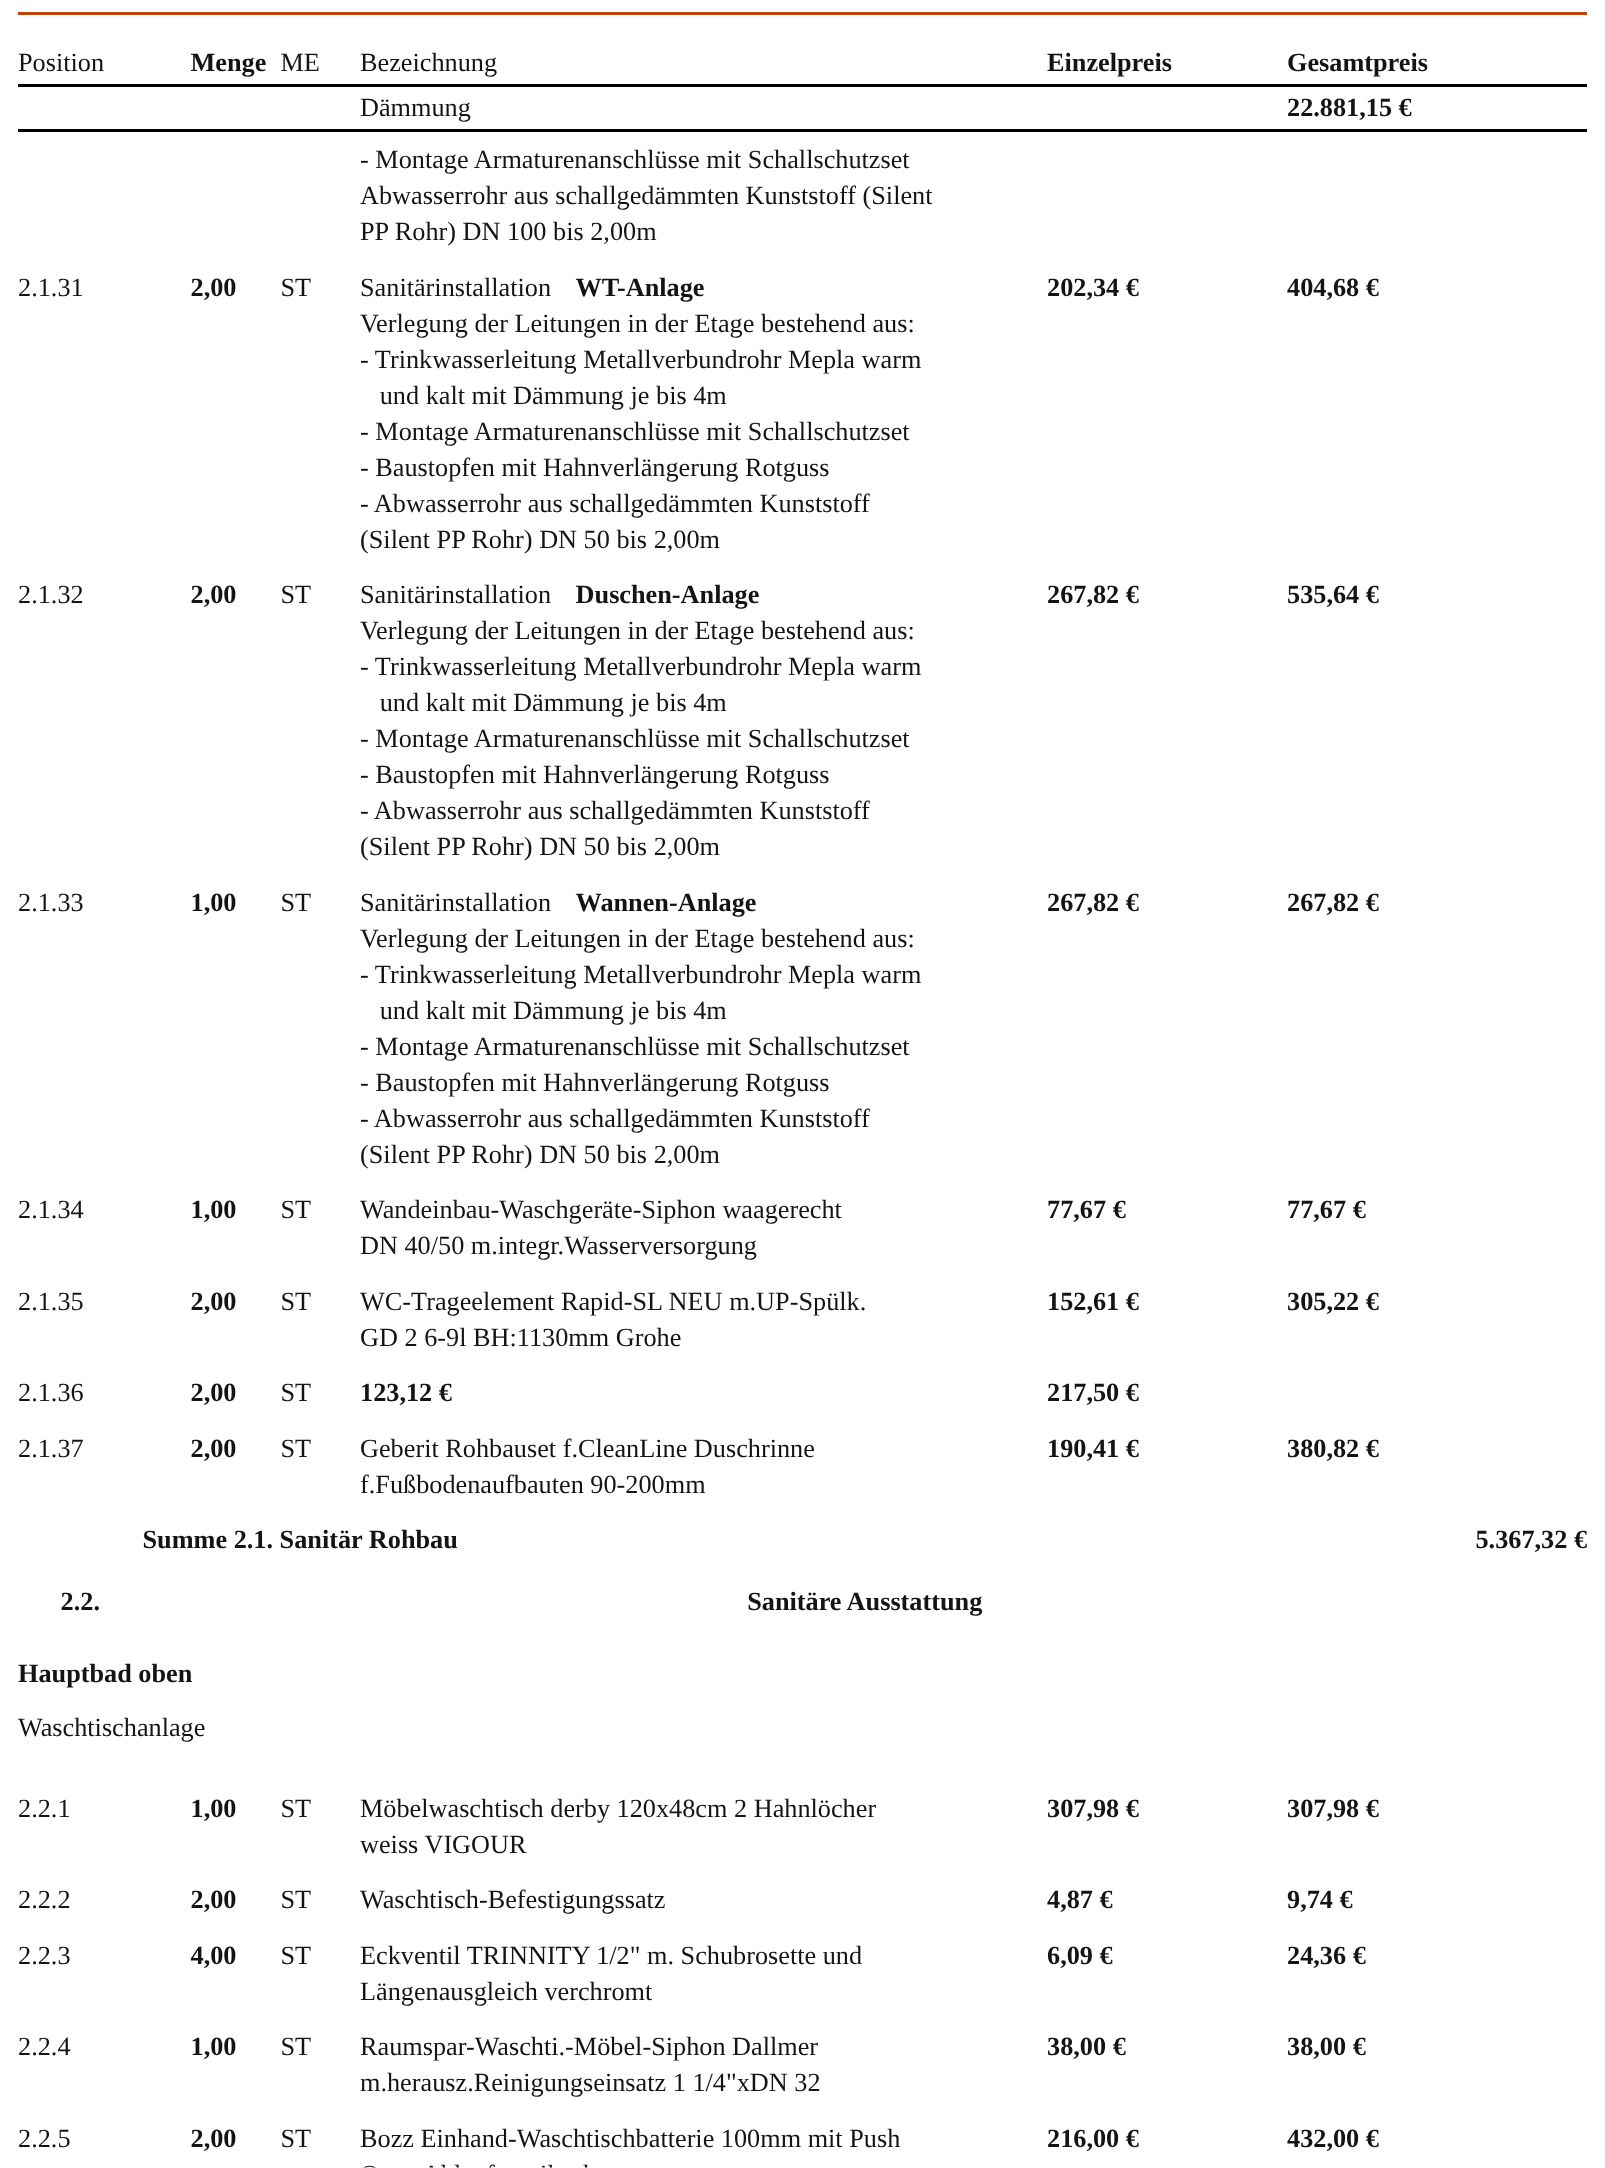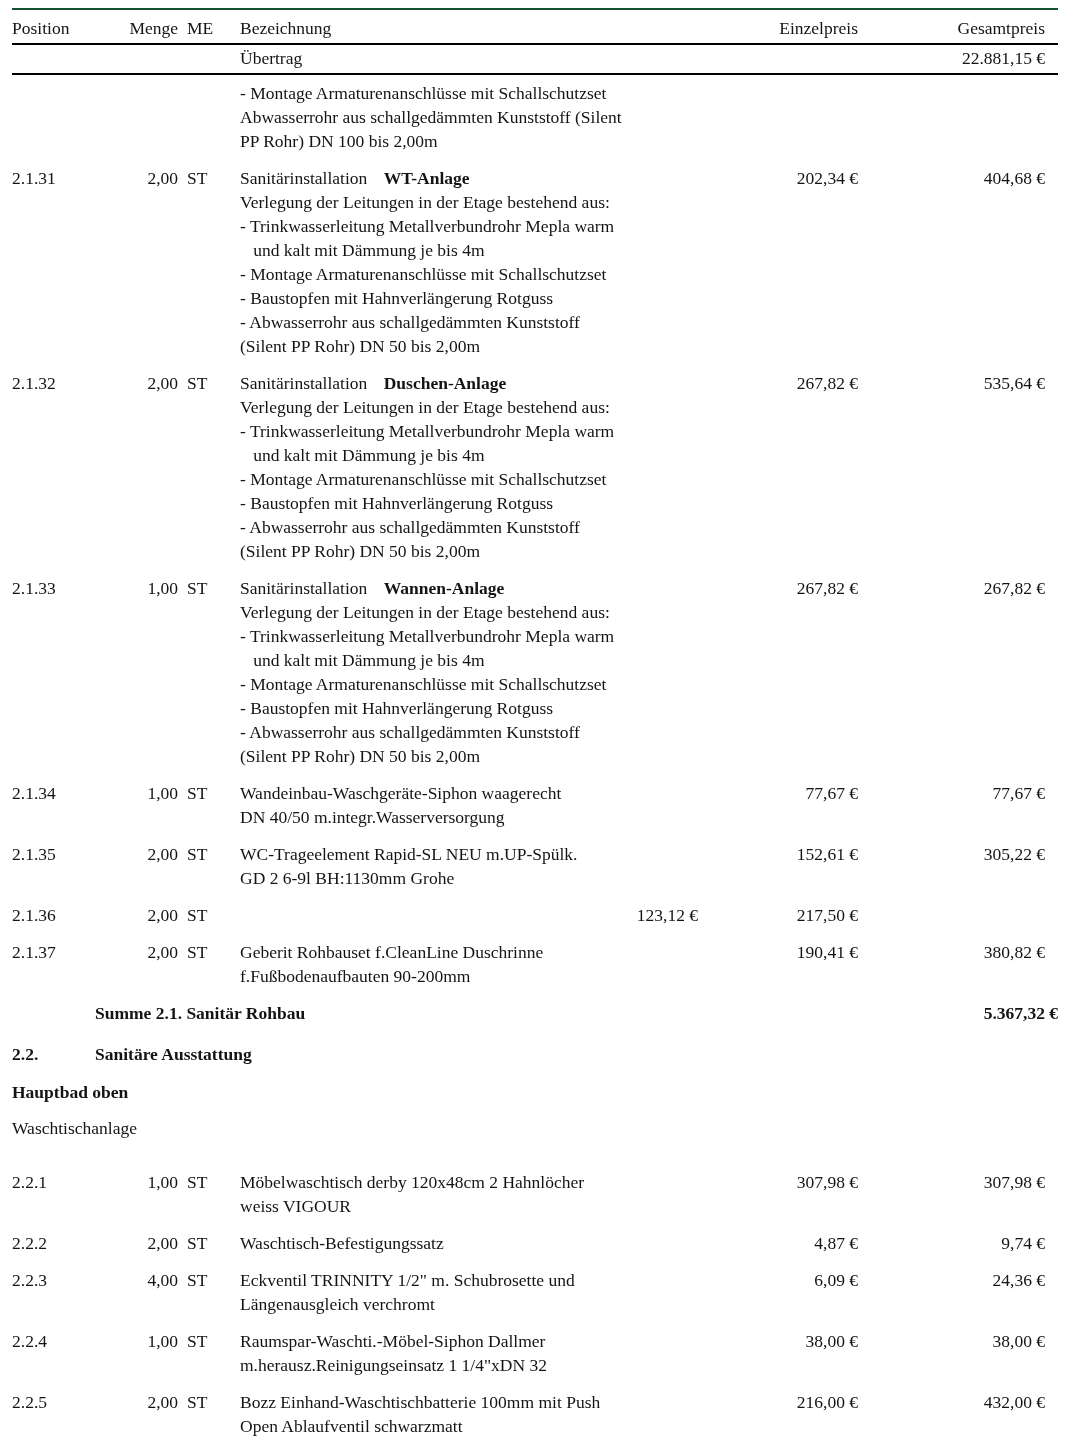--- a/index.html
+++ b/index.html
@@ -15,39 +15,39 @@
     padding: 8px 12px 13px 12px;
     display: flex; flex-direction: column;
   }
 
   .grid {
     display: grid;
     grid-template-columns: 115px 51px 62px 458px 160px 187px;
     align-items: start;
   }
   .c { line-height: 24px; white-space: pre-wrap; }
-  .c.menge, .c.ep, .c.gp { text-align: right; }
+  .c.menge, .c.ep, .c.gp { text-align: left; font-weight: bold; }
   .c.me { padding-left: 9px; }
 
-  .thead { padding: 6px 0 3px 0; border-top: 2px solid #14532d; border-bottom: 2px solid #000; }
+  .thead { padding: 19px 0 3px 0; border-top: 2px solid #c2410c; border-bottom: 2px solid #000; }
   .utop  { padding: 1px 0 3px 0; border-bottom: 2px solid #000; }
 
   #rows { padding-top: 6px; }
   .row { margin-bottom: 13px; }
   .row .title .bold { font-weight: bold; margin-left: 12px; }
 
   .summe-row {
     display: grid; grid-template-columns: 83px 1fr 187px;
     font-weight: bold; line-height: 24px;
     margin: 5px 0 17px 0;
   }
   .summe-row .val { text-align: right; }
   .section-row {
     display: grid; grid-template-columns: 83px 1fr;
-    font-weight: bold; line-height: 24px; margin-bottom: 14px;
+    font-weight: bold; line-height: 24px; margin-bottom: 24px; text-align: center;
   }
   .subheading { font-weight: bold; line-height: 24px; margin-bottom: 12px; }
   .subheading-underline { line-height: 24px; margin-bottom: 30px; }
 </style>
 </head>
 <body>
 
 <div class="page">
 
   <div class="grid thead">
@@ -56,21 +56,21 @@
     <div class="c me">ME</div>
     <div class="c bez">Bezeichnung</div>
     <div class="c ep">Einzelpreis</div>
     <div class="c gp">Gesamtpreis</div>
   </div>
 
   <div class="grid utop">
     <div class="c pos"></div>
     <div class="c menge"></div>
     <div class="c me"></div>
-    <div class="c bez">Übertrag</div>
+    <div class="c bez">Dämmung</div>
     <div class="c ep"></div>
     <div class="c gp">22.881,15 €</div>
   </div>
 
   <div id="rows">
       <div class="grid row">
         <div class="c pos"></div>
         <div class="c menge"></div>
         <div class="c me"></div>
         <div class="c bez"><div class="line">- Montage Armaturenanschlüsse mit Schallschutzset</div><div class="line">Abwasserrohr aus schallgedämmten Kunststoff (Silent</div><div class="line">PP Rohr) DN 100 bis 2,00m</div></div>

